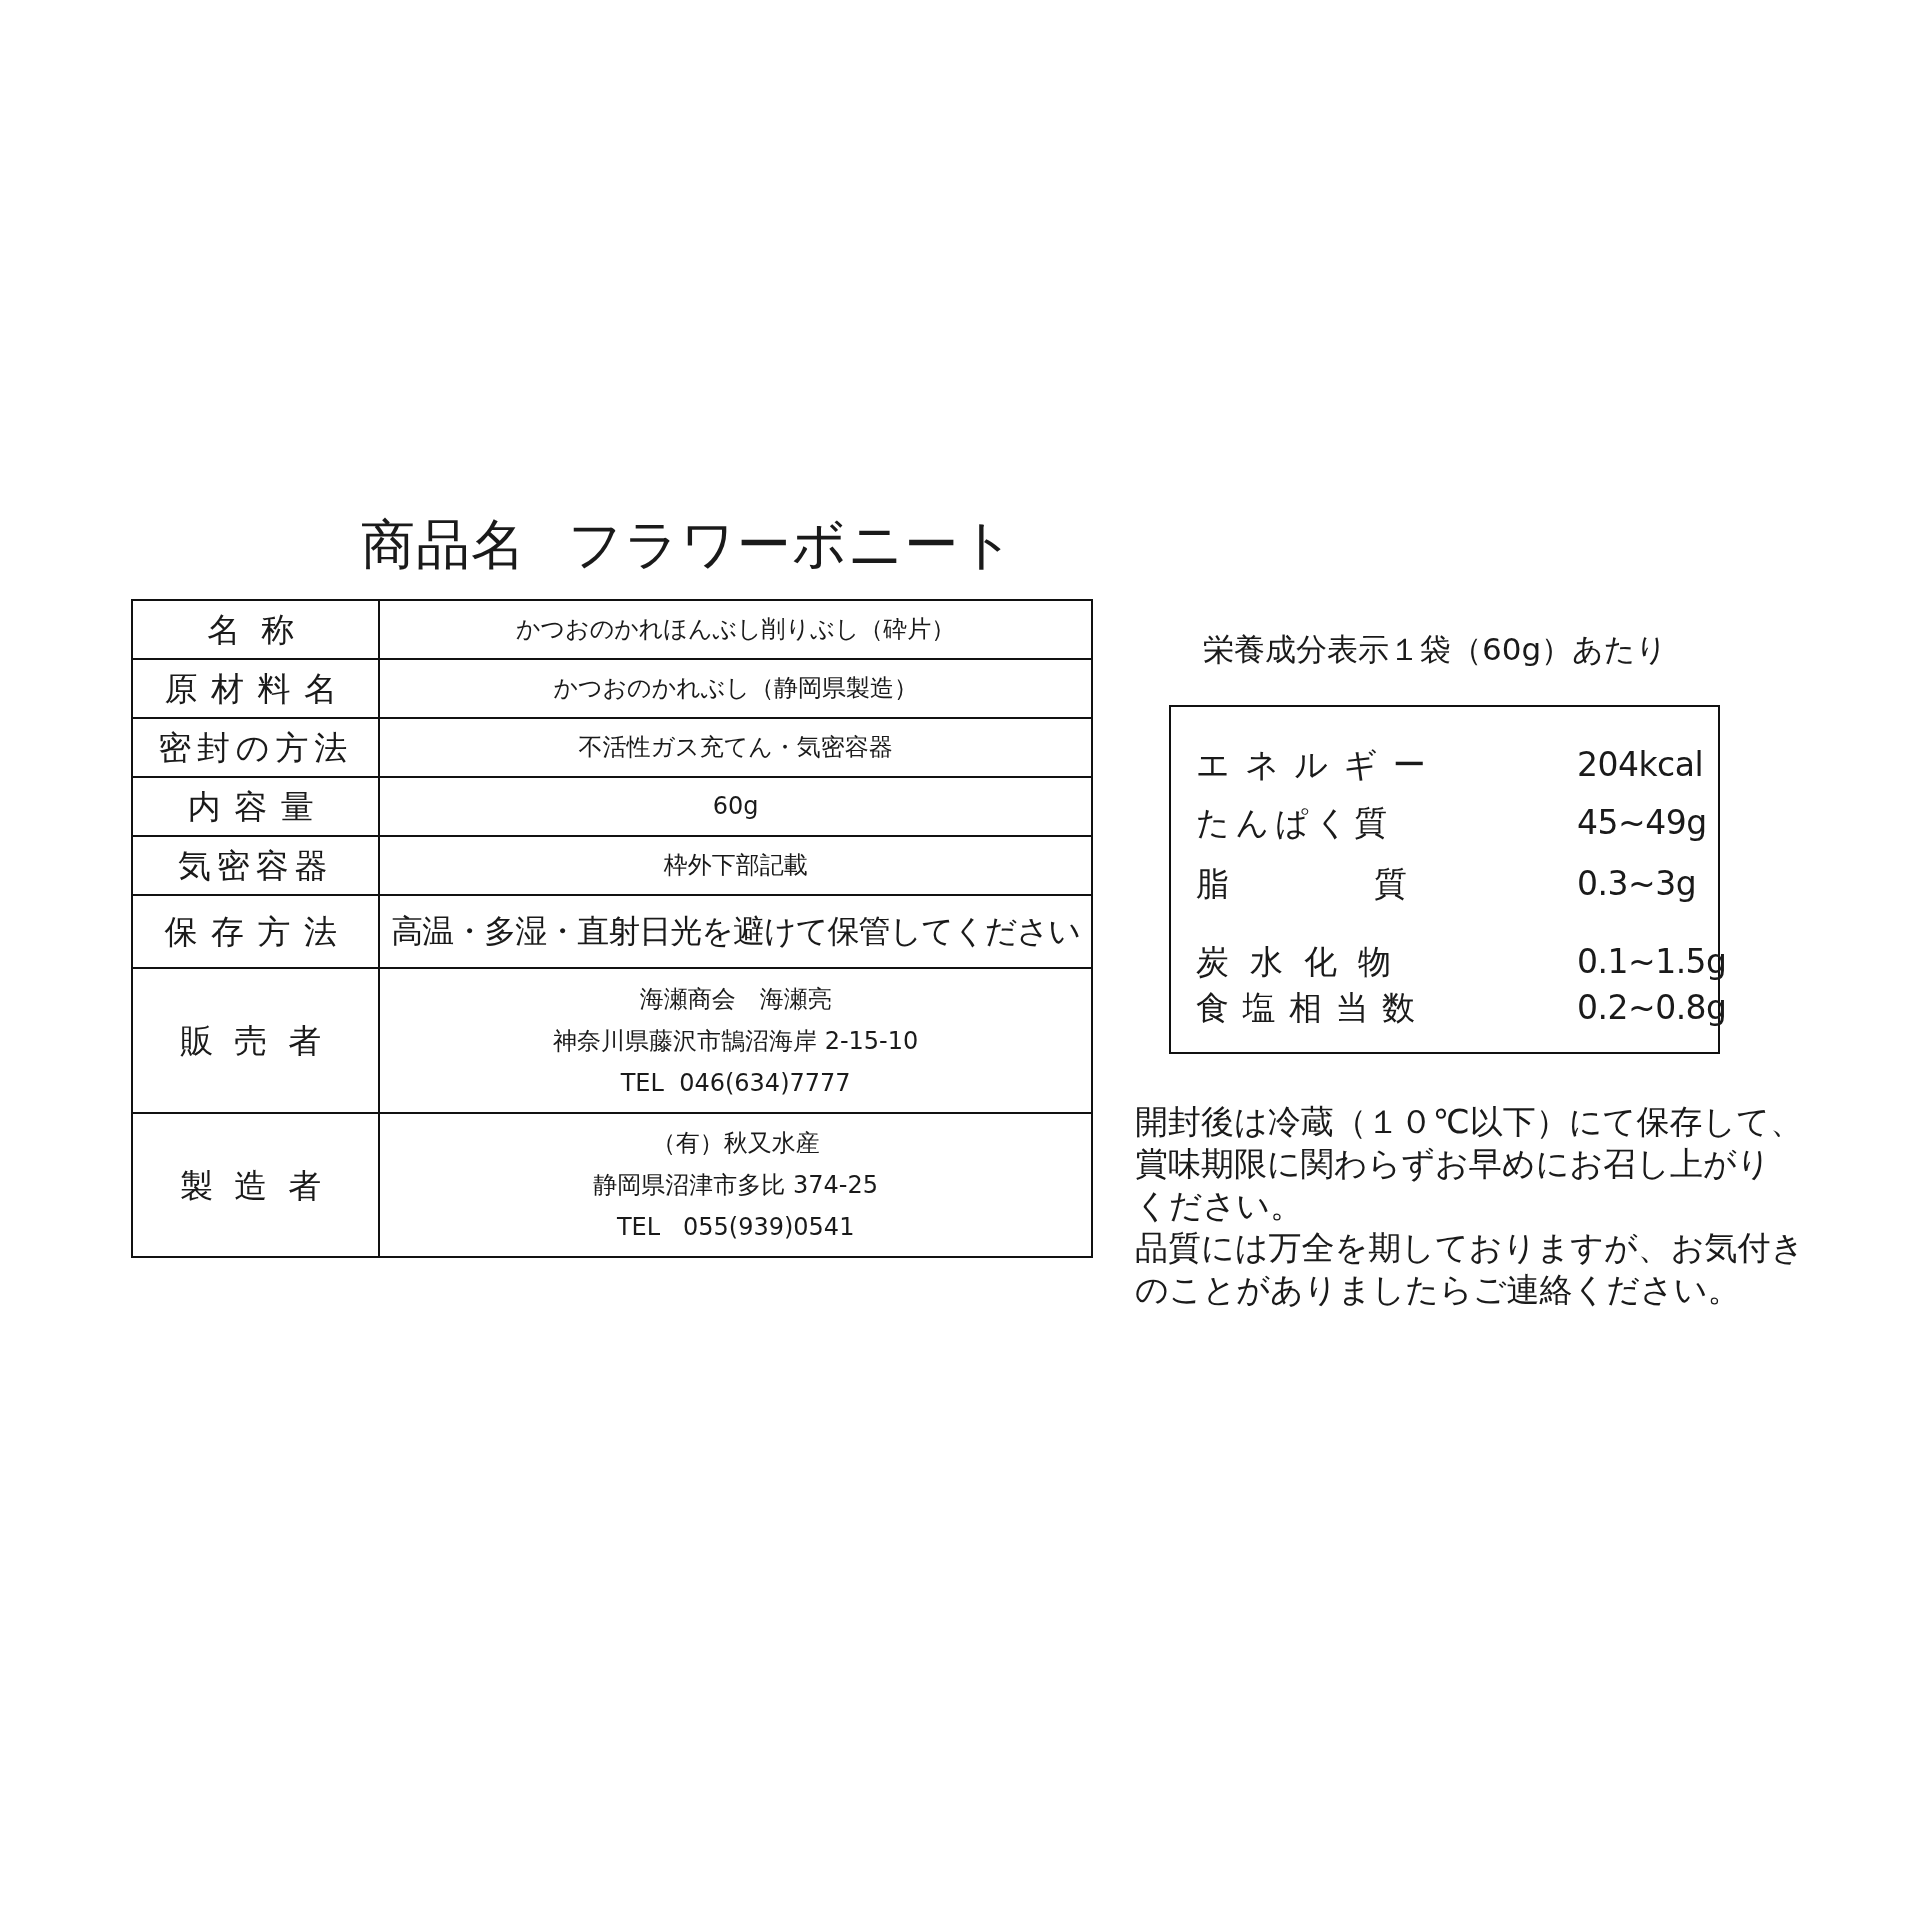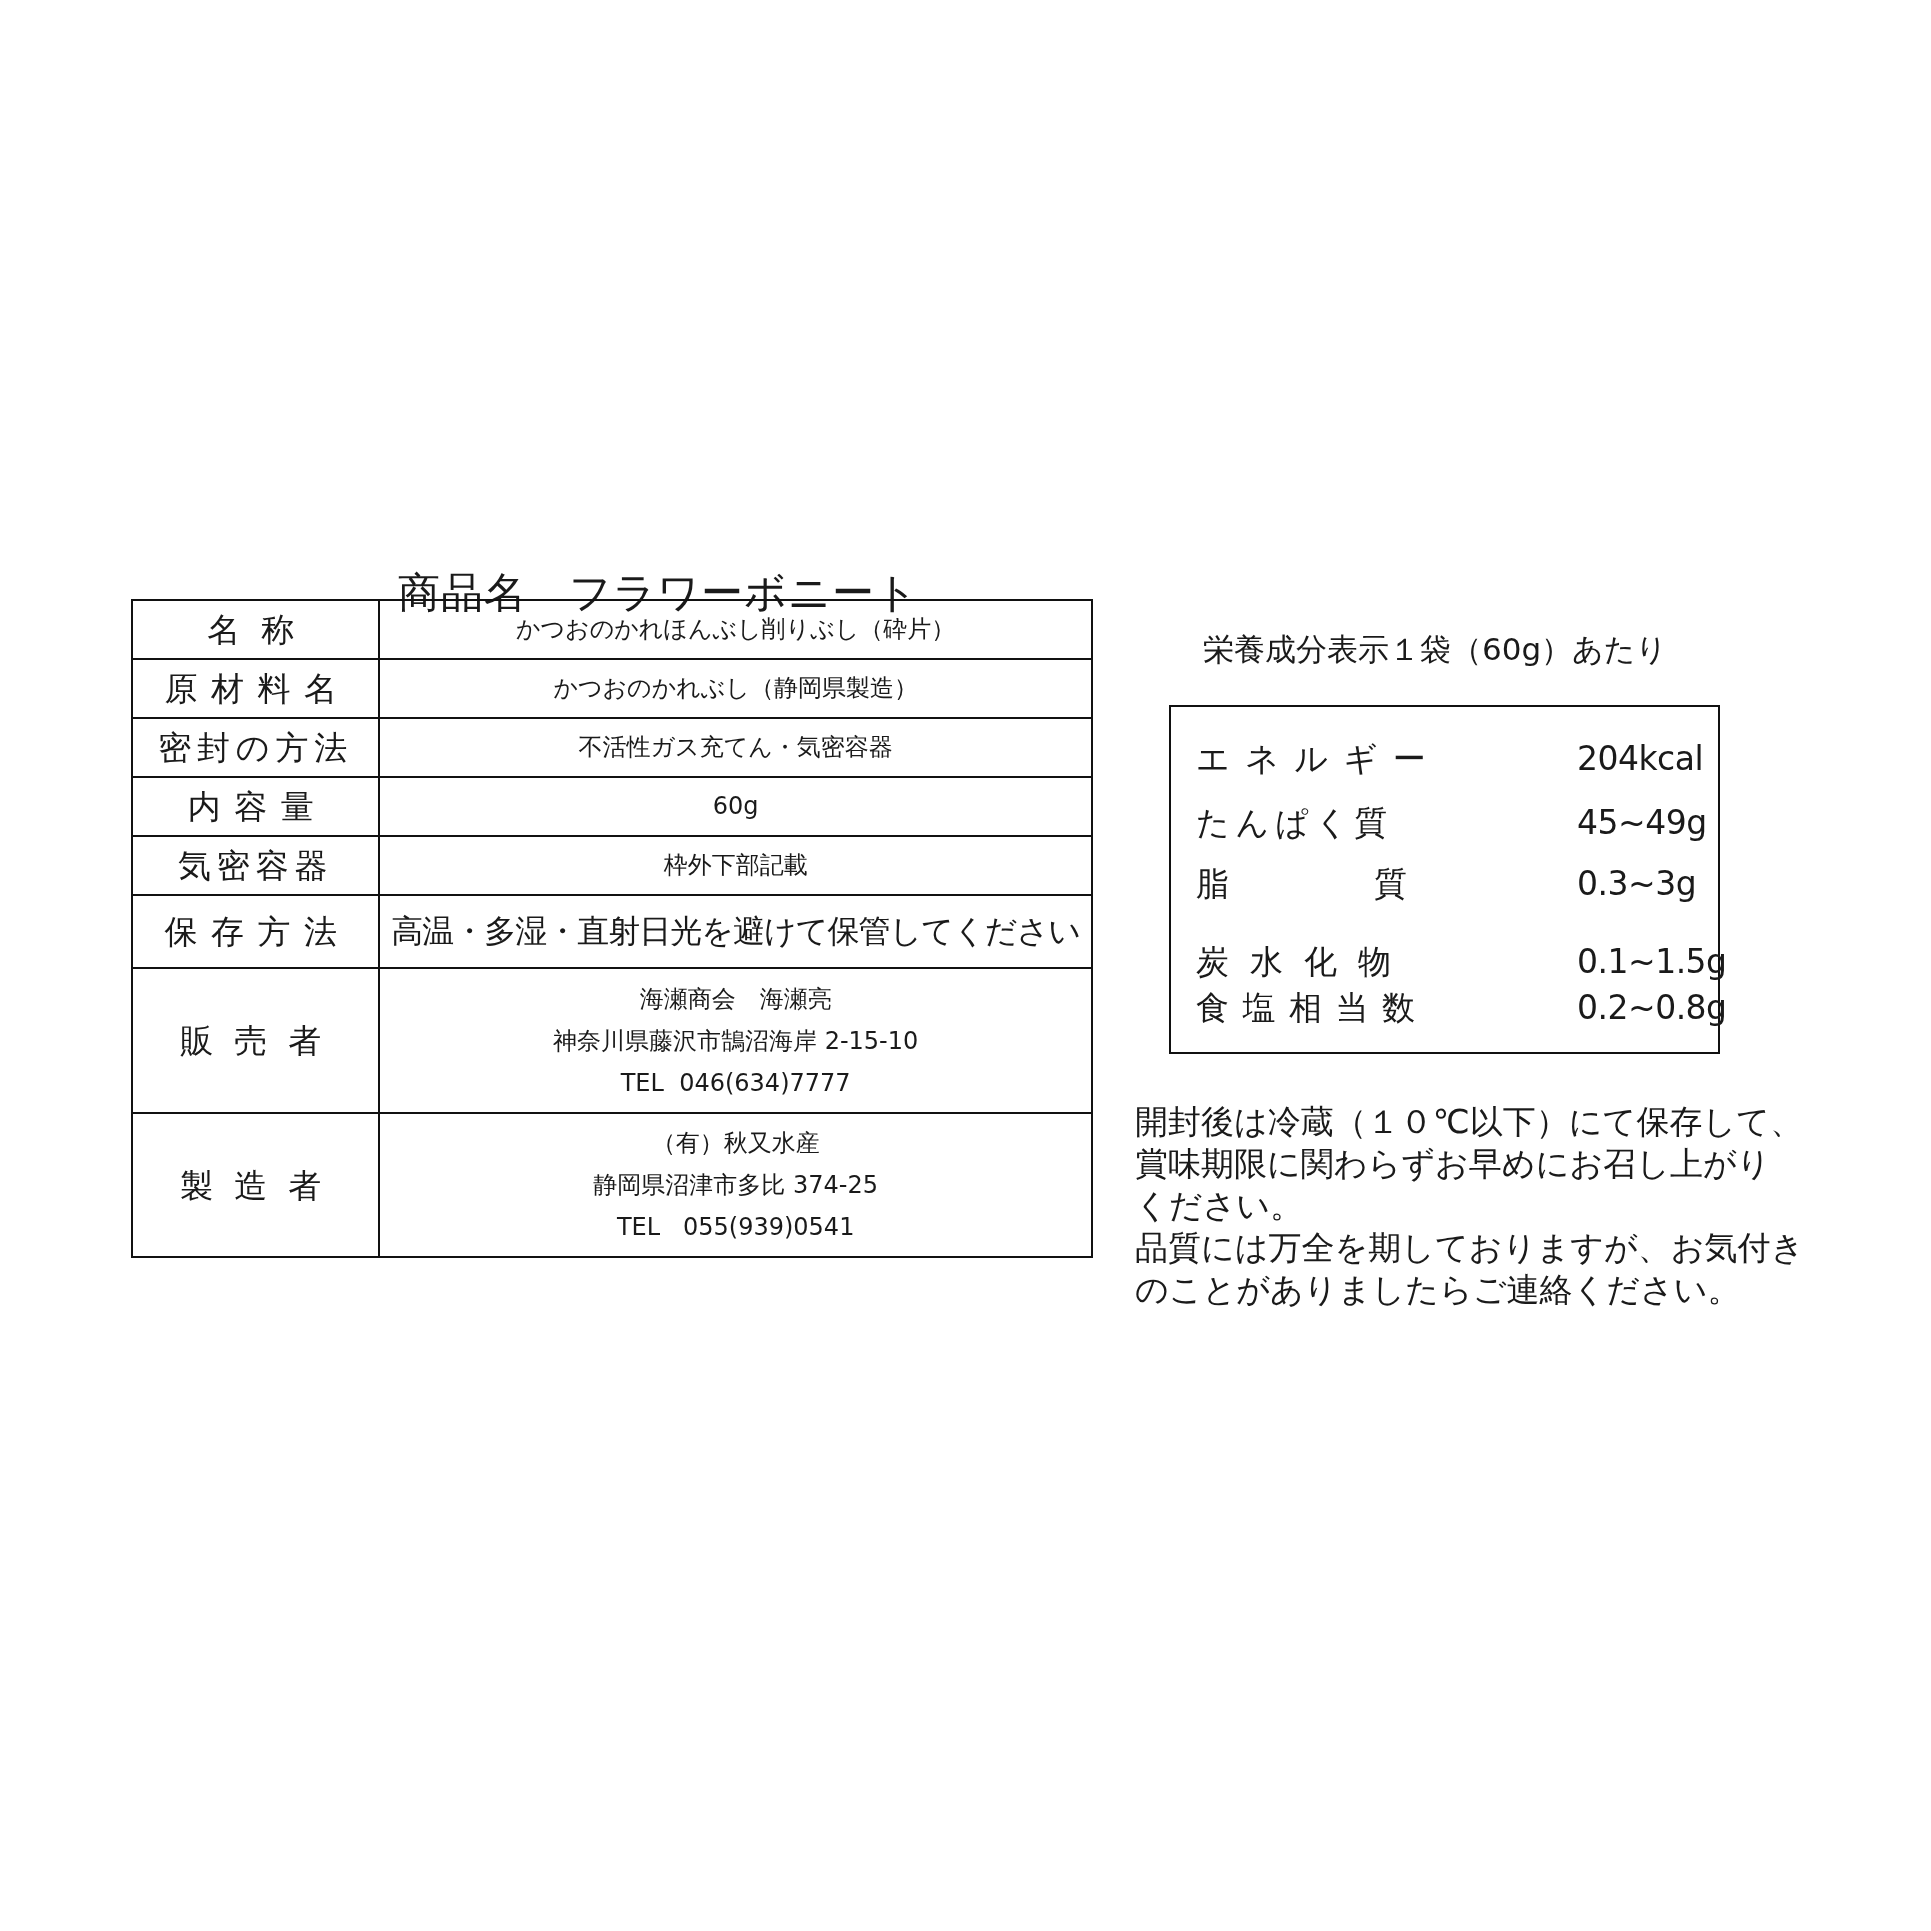--- a/index.html
+++ b/index.html
@@ -10,27 +10,26 @@
     body {
       width: 1931px;
       height: 1931px;
       position: relative;
       overflow: hidden;
       font-family: "DejaVu Sans", "Liberation Sans", sans-serif;
       color: #1a1a1a;
     }
     .product-title {
       position: absolute;
-      left: 398px;
+      left: 361px;
       top: 518px;
-      font-size: 42px;
+      font-size: 54px;
       line-height: 54px;
       white-space: nowrap;
       letter-spacing: 1px;
-      margin-top: 48px;
     }
     .product-title .gap { display: inline-block; width: 42px; }
 
     
     .label-table {
       position: absolute;
       left: 131px;
       top: 599px;
       width: 962px;
       border-collapse: collapse;
@@ -163,21 +162,21 @@
       <div>静岡県沼津市多比 374-25</div>
       <div style="white-space:pre;">TEL   055(939)0541</div>
     </td>
   </tr>
 </tbody>
   </table>
 
 <div class="nutrition-heading">栄養成分表示１袋（60g）あたり</div>
 
 <div class="nutrition-box">
-  <div class="nutrition-row" style="top:31px;">
+  <div class="nutrition-row" style="top:37px;">
     <span class="n-label sp-energy">エネルギー</span>
     <span class="n-value">204kcal</span>
   </div>
   <div class="nutrition-row" style="top:95px;">
     <span class="n-label sp-protein">たんぱく質</span>
     <span class="n-value">45~49g</span>
   </div>
   <div class="nutrition-row" style="top:156px;">
     <span class="n-label sp-fat"><span>脂</span><span class="fat-gap"></span><span>質</span></span>
     <span class="n-value">0.3~3g</span>

